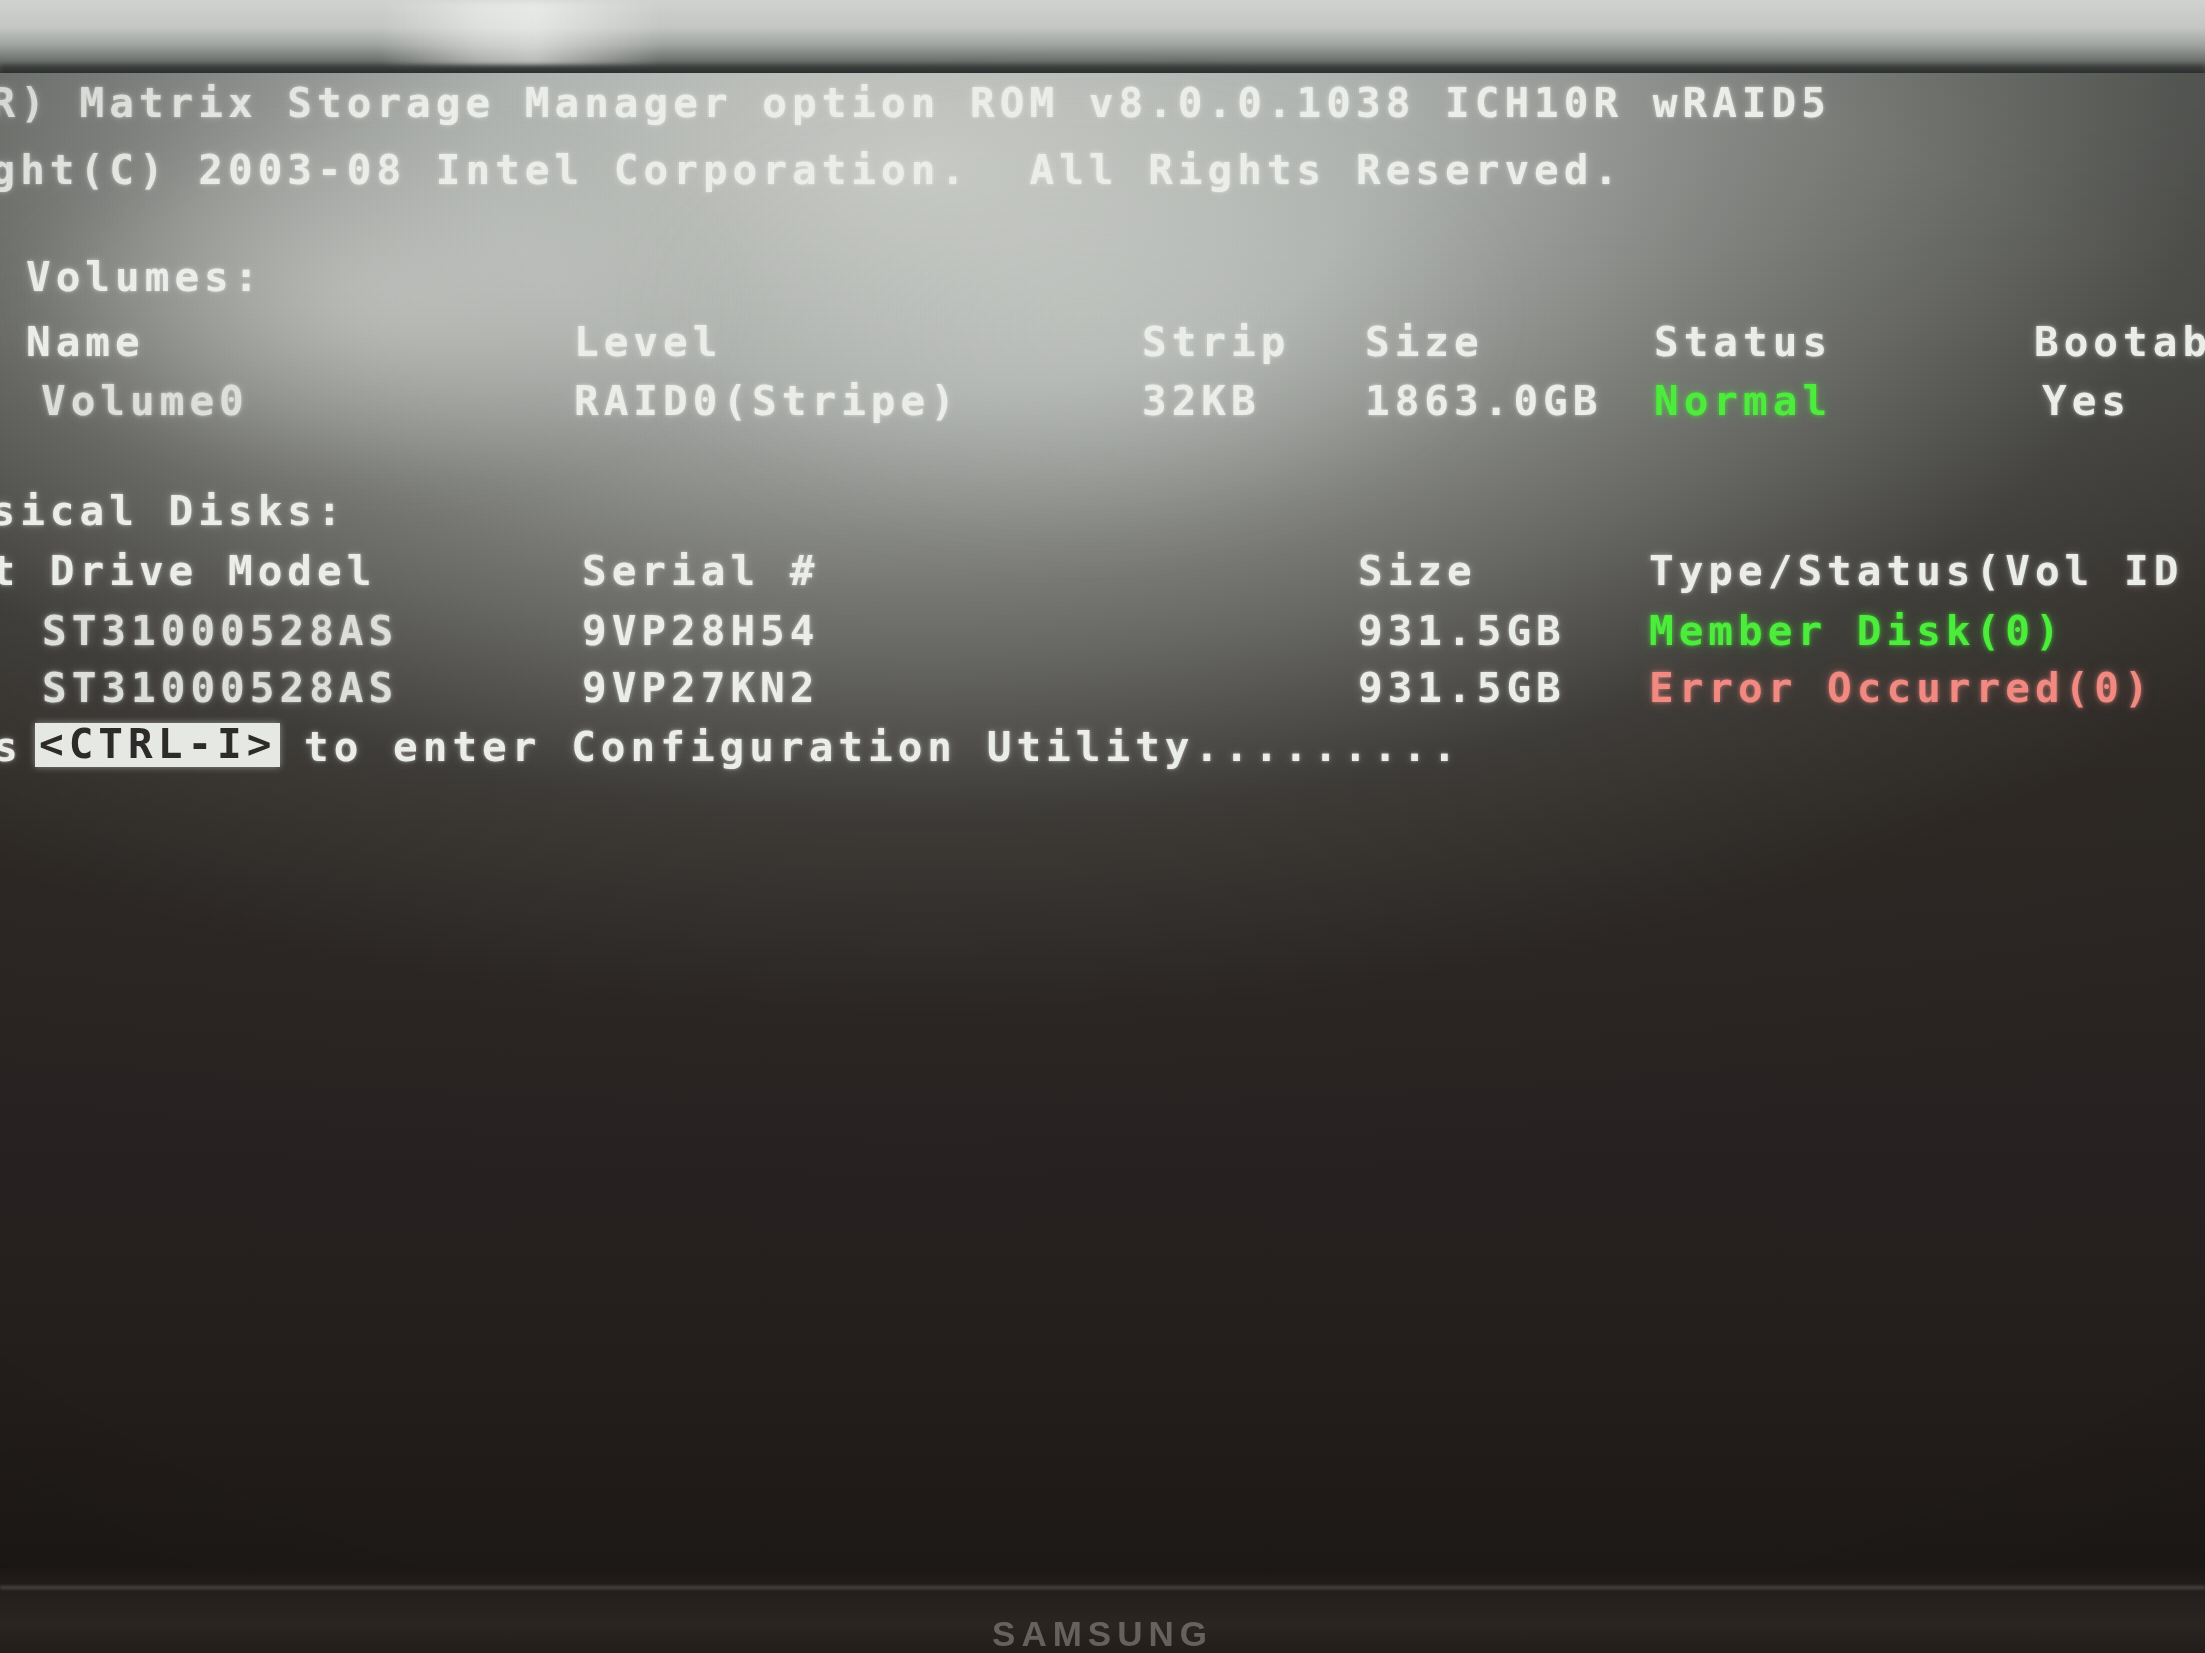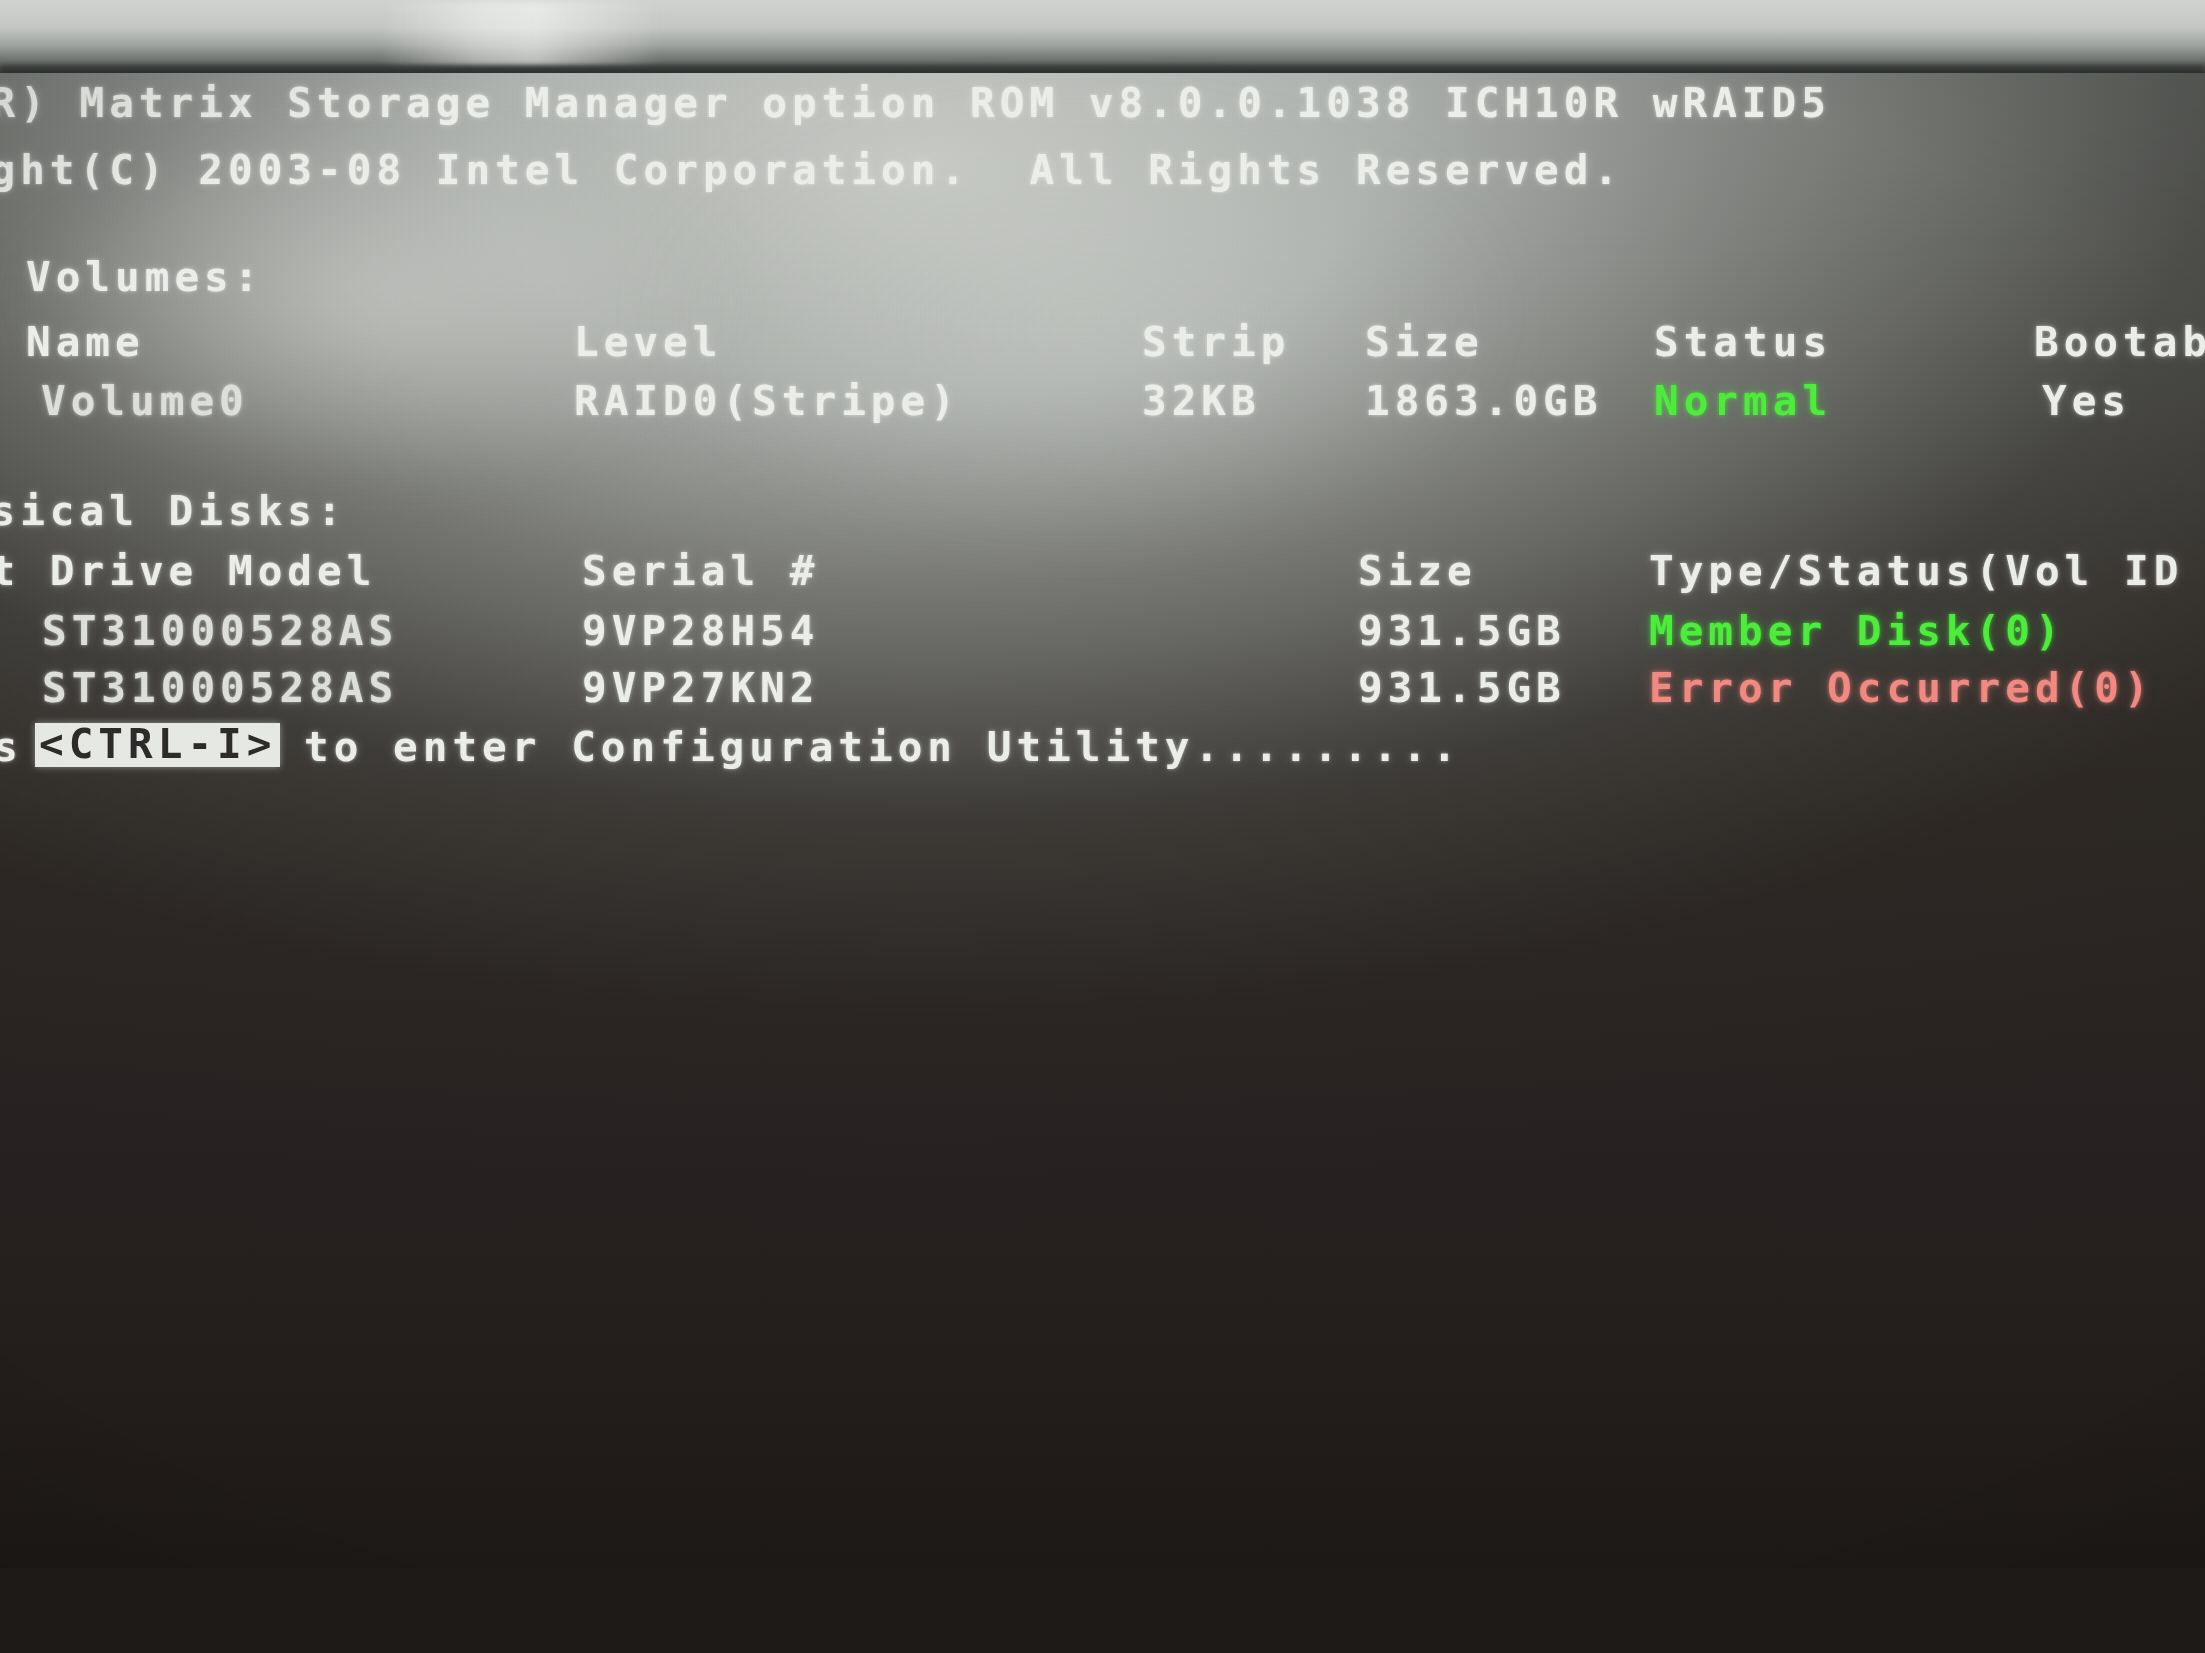--- a/index.html
+++ b/index.html
@@ -168,15 +168,19 @@
       <div class="line" style="left:-6.8px;top:654px;">s</div>
       <div class="line invert" style="left:35px;top:650px;">&lt;CTRL-I&gt;</div>
       <div class="line" style="left:304px;top:654px;">to enter Configuration Utility.........</div>
 
     </div>
 
     <div id="grain"></div>
     <div id="vignette"></div>
   </div>
 
+  <div id="bezel-bottom">
+    <div id="bezel-bottom-line"></div>
+    <div id="samsung-logo">SAMSUNG</div>
+  </div>
 
 </div>
 
 
 </body></html>

